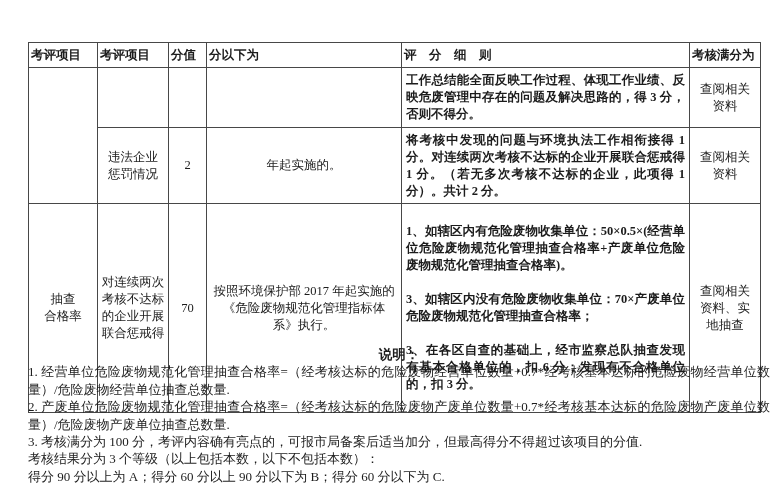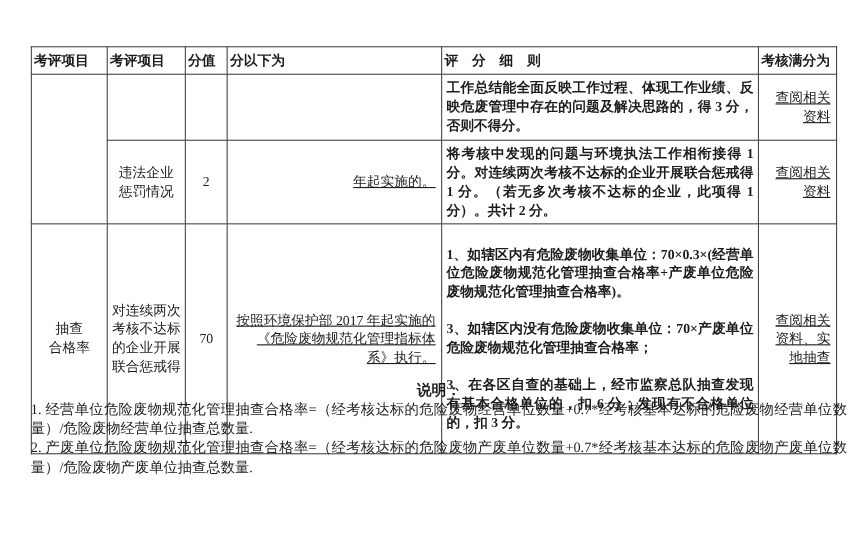--- a/index.html
+++ b/index.html
@@ -30,21 +30,21 @@
     white-space: pre-line;
     overflow: hidden;
   }
   table.eval th {
     font-weight: bold;
     text-align: left;
     height: 25px;
     padding: 1px 2px;
   }
   td.center { text-align: center; padding: 1px 3px; }
-  td.left   { text-align: right;   padding: 2px 5px; text-decoration: underline; }
+  td.left   { text-align: center;   padding: 2px 5px; }
   td.detail { text-align: justify; padding: 2px 4px; vertical-align: middle; font-weight: bold; }
   td.detail div { text-align: justify; }
   tr.r1 td { height: 60px; }
   tr.r2 td { height: 76px; }
   tr.r3 td { height: 139px; }
   .notes {
     position: absolute;
     left: 28px;
     top: 346px;
     width: 742px;
@@ -97,30 +97,33 @@
         <td class="left">查阅相关
 资料</td>
       </tr>
       <tr class="r3">
         <td class="center">抽查
 合格率</td>
         <td class="center">对连续两次考核不达标的企业开展联合惩戒得</td>
         <td class="center">70</td>
         <td class="left">按照环境保护部 2017 年起实施的《危险废物规范化管理指标体系》执行。</td>
         <td class="detail">
-          <div>1、如辖区内有危险废物收集单位：70×0.3×(经营单位危险废物规范化管理抽查合格率+产废单位危险废物规范化管理抽查合格率)。</div>
+          <div>1、如辖区内有危险废物收集单位：50×0.5×(经营单位危险废物规范化管理抽查合格率+产废单位危险废物规范化管理抽查合格率)。</div>
           <div>3、如辖区内没有危险废物收集单位：70×产废单位危险废物规范化管理抽查合格率；</div>
           <div>3、在各区自查的基础上，经市监察总队抽查发现有基本合格单位的，扣 6 分；发现有不合格单位的，扣 3 分。</div>
         </td>
         <td class="left">查阅相关
 资料、实
 地抽查</td>
       </tr>
     </tbody>
   </table>
 
   <div class="notes">
     <div class="notes-title">说明：</div>
     <div class="note-line">1. 经营单位危险废物规范化管理抽查合格率=（经考核达标的危险废物经营单位数量+0.7*经考核基本达标的危险废物经营单位数量）/危险废物经营单位抽查总数量.</div>
     <div class="note-line">2. 产废单位危险废物规范化管理抽查合格率=（经考核达标的危险废物产废单位数量+0.7*经考核基本达标的危险废物产废单位数量）/危险废物产废单位抽查总数量.</div>
+    <div class="note-line">3. 考核满分为 100 分，考评内容确有亮点的，可报市局备案后适当加分，但最高得分不得超过该项目的分值.</div>
+    <div class="note-line">考核结果分为 3 个等级（以上包括本数，以下不包括本数）：</div>
+    <div class="note-line">得分 90 分以上为 A；得分 60 分以上 90 分以下为 B；得分 60 分以下为 C.</div>
   </div>
 
 </div>
 
 </body></html>

